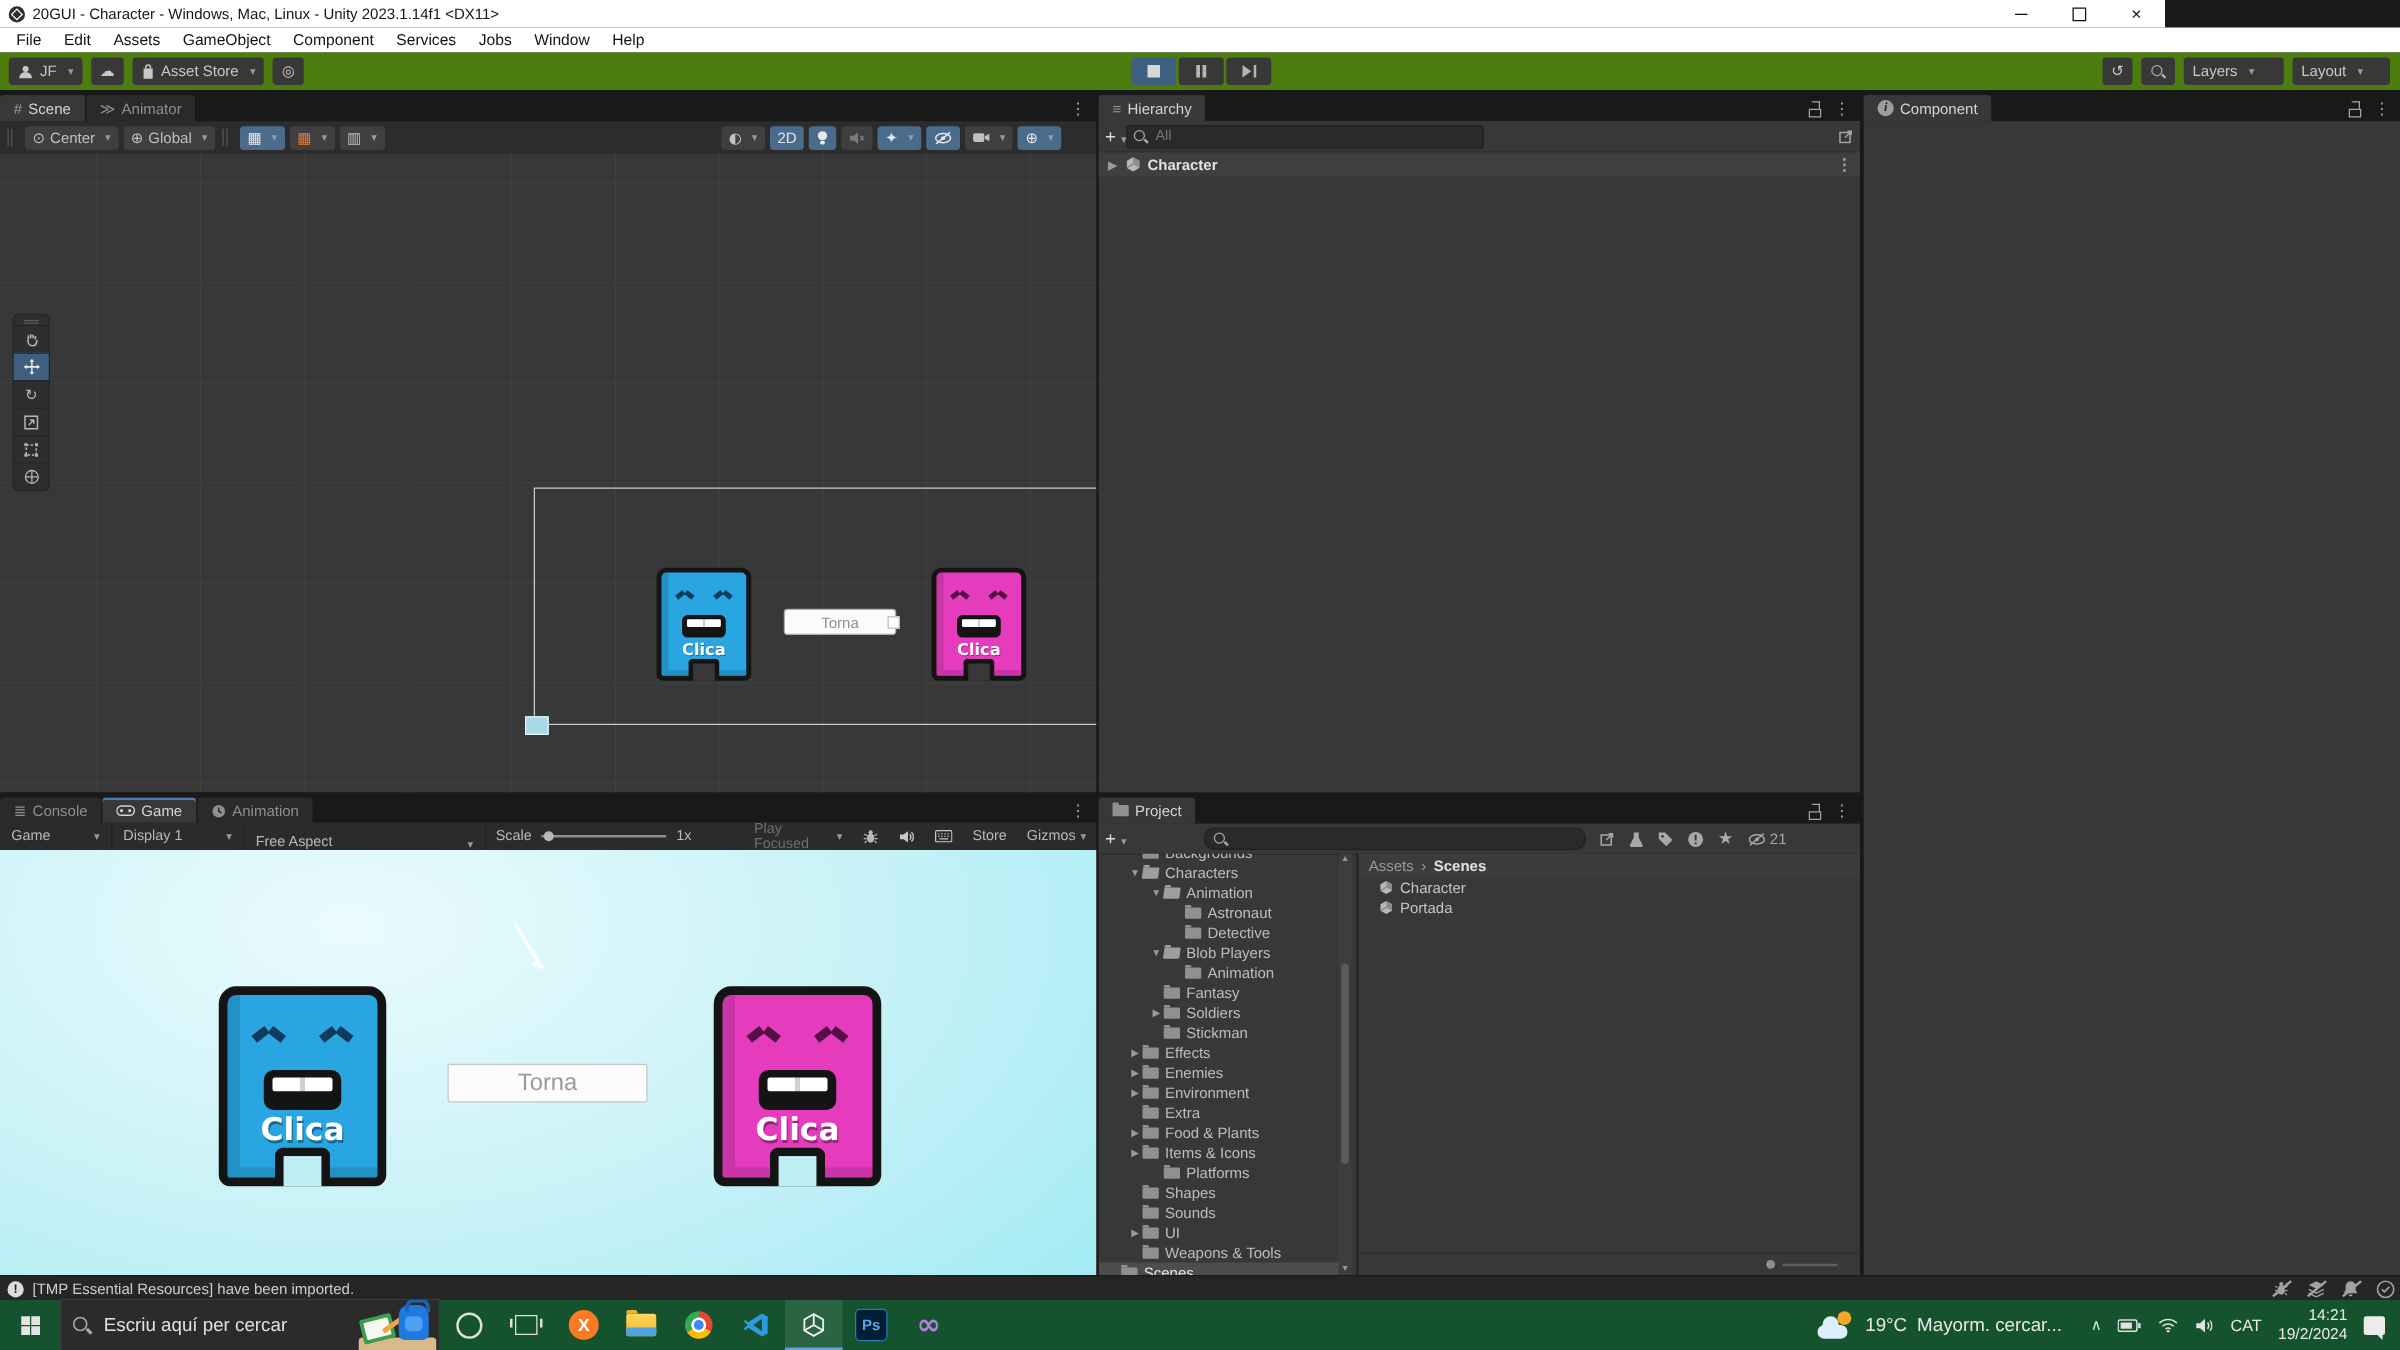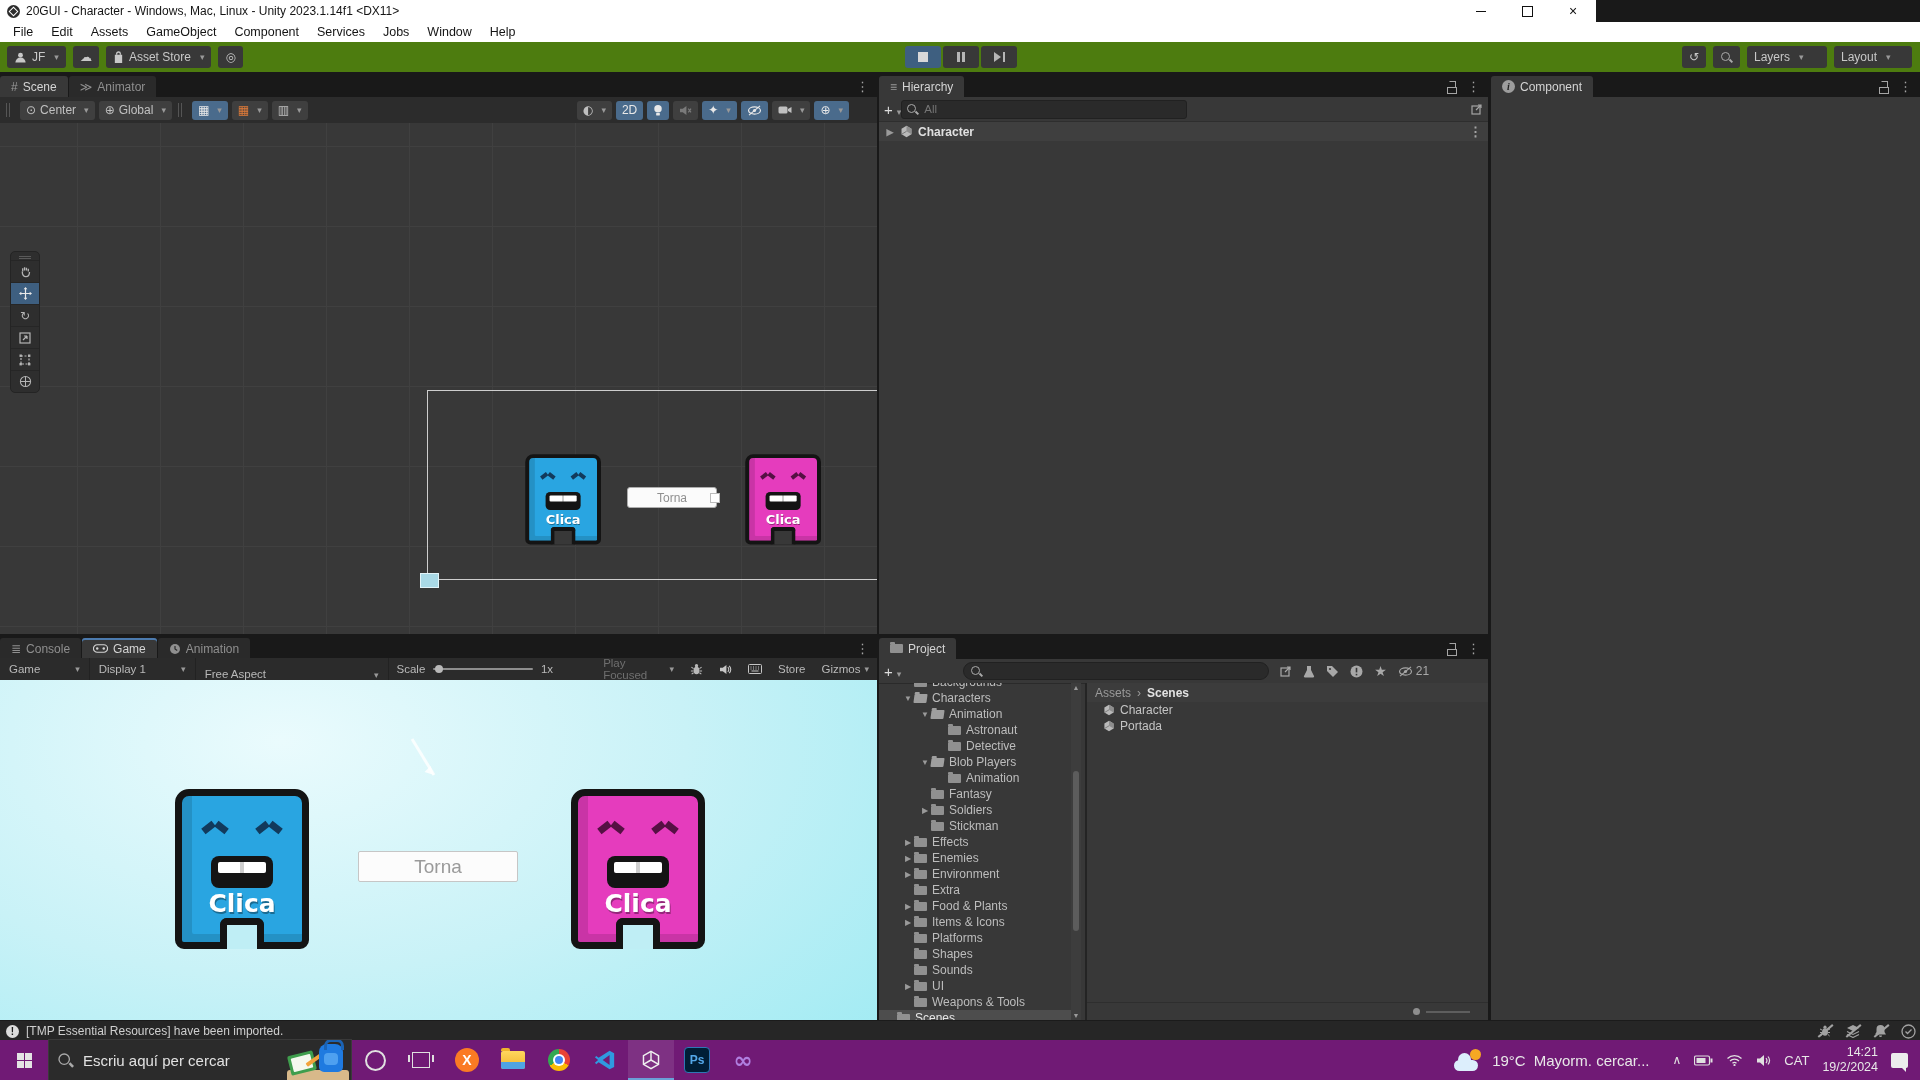--- a/index.html
+++ b/index.html
@@ -2,21 +2,21 @@
 <html><head>
 <meta charset="utf-8">
 <style>
   html,body{margin:0;padding:0;}
   body{width:1920px;height:1080px;position:relative;overflow:hidden;background:#191919;
        font-family:"Liberation Sans",sans-serif;font-size:12px;color:#c2c2c2;}
   .abs{position:absolute;}
   svg{display:block;}
 
   
-  .titlebar{left:0;top:0;width:1596px;height:22px;background:#ffffff;color:#111;display:flex;align-items:center;}
+  .titlebar{left:0;top:0;width:1732px;height:22px;background:#ffffff;color:#111;display:flex;align-items:center;}
   .title-ico{width:13px;height:13px;border-radius:50%;background:#2d2d2d;margin:0 6px 0 7px;position:relative;}
   .title-ico::after{content:"";position:absolute;inset:3px;border:1px solid #fff;transform:rotate(45deg);}
   .title-text{font-size:12px;color:#141414;}
   .winbtns{margin-left:auto;display:flex;height:100%;}
   .winbtn{width:46px;display:flex;align-items:center;justify-content:center;color:#111;}
   .winbtn .bar{width:10px;height:1px;background:#111;}
   .winbtn .box{width:9px;height:9px;border:1px solid #111;}
   .winbtn.close{font-size:14px;}
 
   
@@ -145,21 +145,21 @@
   .zoom-line{width:44px;height:2px;background:#5e5e5e;}
 
   
   .statusbar{left:0;top:1020px;width:1920px;height:20px;background:#262626;border-top:1px solid #1b1b1b;display:flex;align-items:center;padding:0 6px;color:#cfcfcf;}
   .stat-ico{width:13px;height:13px;border-radius:50%;background:#dcdcdc;color:#1c1c1c;font-weight:bold;display:flex;align-items:center;justify-content:center;font-size:10px;margin-right:7px;}
   .stat-right{margin-left:auto;display:flex;align-items:center;gap:14px;padding-right:10px;}
   .nosign{position:relative;}
   .nosign::after{content:"";position:absolute;left:-2px;top:6px;width:19px;height:1.8px;background:#a2a2a2;transform:rotate(-40deg);}
 
   
-  .taskbar{left:0;top:1040px;width:1920px;height:40px;background:#701a75;display:flex;align-items:center;}
+  .taskbar{left:0;top:1040px;width:1920px;height:40px;background:#14532d;display:flex;align-items:center;}
   .startbtn{width:48px;height:40px;display:flex;align-items:center;justify-content:center;}
   .winlogo{display:grid;grid-template-columns:7px 7px;grid-template-rows:7px 7px;gap:1px;}
   .winlogo i{background:#e4e4e4;}
   .tb-search{width:282px;height:40px;background:#2b2b2b;border:1px solid #3a3a3a;display:flex;align-items:center;padding:0 10px;gap:9px;position:relative;overflow:hidden;}
   .tb-search input{background:transparent;border:none;outline:none;color:#e2e2e2;font-size:15px;width:175px;font-family:"Liberation Sans",sans-serif;}
   .tb-search input::placeholder{color:#e2e2e2;opacity:1;}
   .edu-art{position:absolute;right:2px;bottom:0;width:62px;height:38px;}
   .edu-desk{position:absolute;left:0;bottom:0;width:62px;height:10px;background:#d8b98a;border-radius:3px 3px 0 0;}
   .edu-book{position:absolute;left:2px;bottom:7px;width:26px;height:20px;background:#3f9e4d;border-radius:2px;transform:rotate(-14deg);}
   .edu-book::after{content:"";position:absolute;left:3px;top:3px;right:3px;bottom:3px;background:#f4f8ef;border-radius:1px;}
@@ -722,21 +722,21 @@
         <div class="trow" style="padding-left: 23px;">
           <span class="arr">▶</span>
           <span class="fold"></span>
           <span>Food &amp; Plants</span>
         </div>
         <div class="trow" style="padding-left: 23px;">
           <span class="arr">▶</span>
           <span class="fold"></span>
           <span>Items &amp; Icons</span>
         </div>
-        <div class="trow" style="padding-left: 23px;">
+        <div class="trow" style="padding-left: 40px;">
           <span class="arr"></span>
           <span class="fold"></span>
           <span>Platforms</span>
         </div>
         <div class="trow" style="padding-left: 23px;">
           <span class="arr"></span>
           <span class="fold"></span>
           <span>Shapes</span>
         </div>
         <div class="trow" style="padding-left: 23px;">

